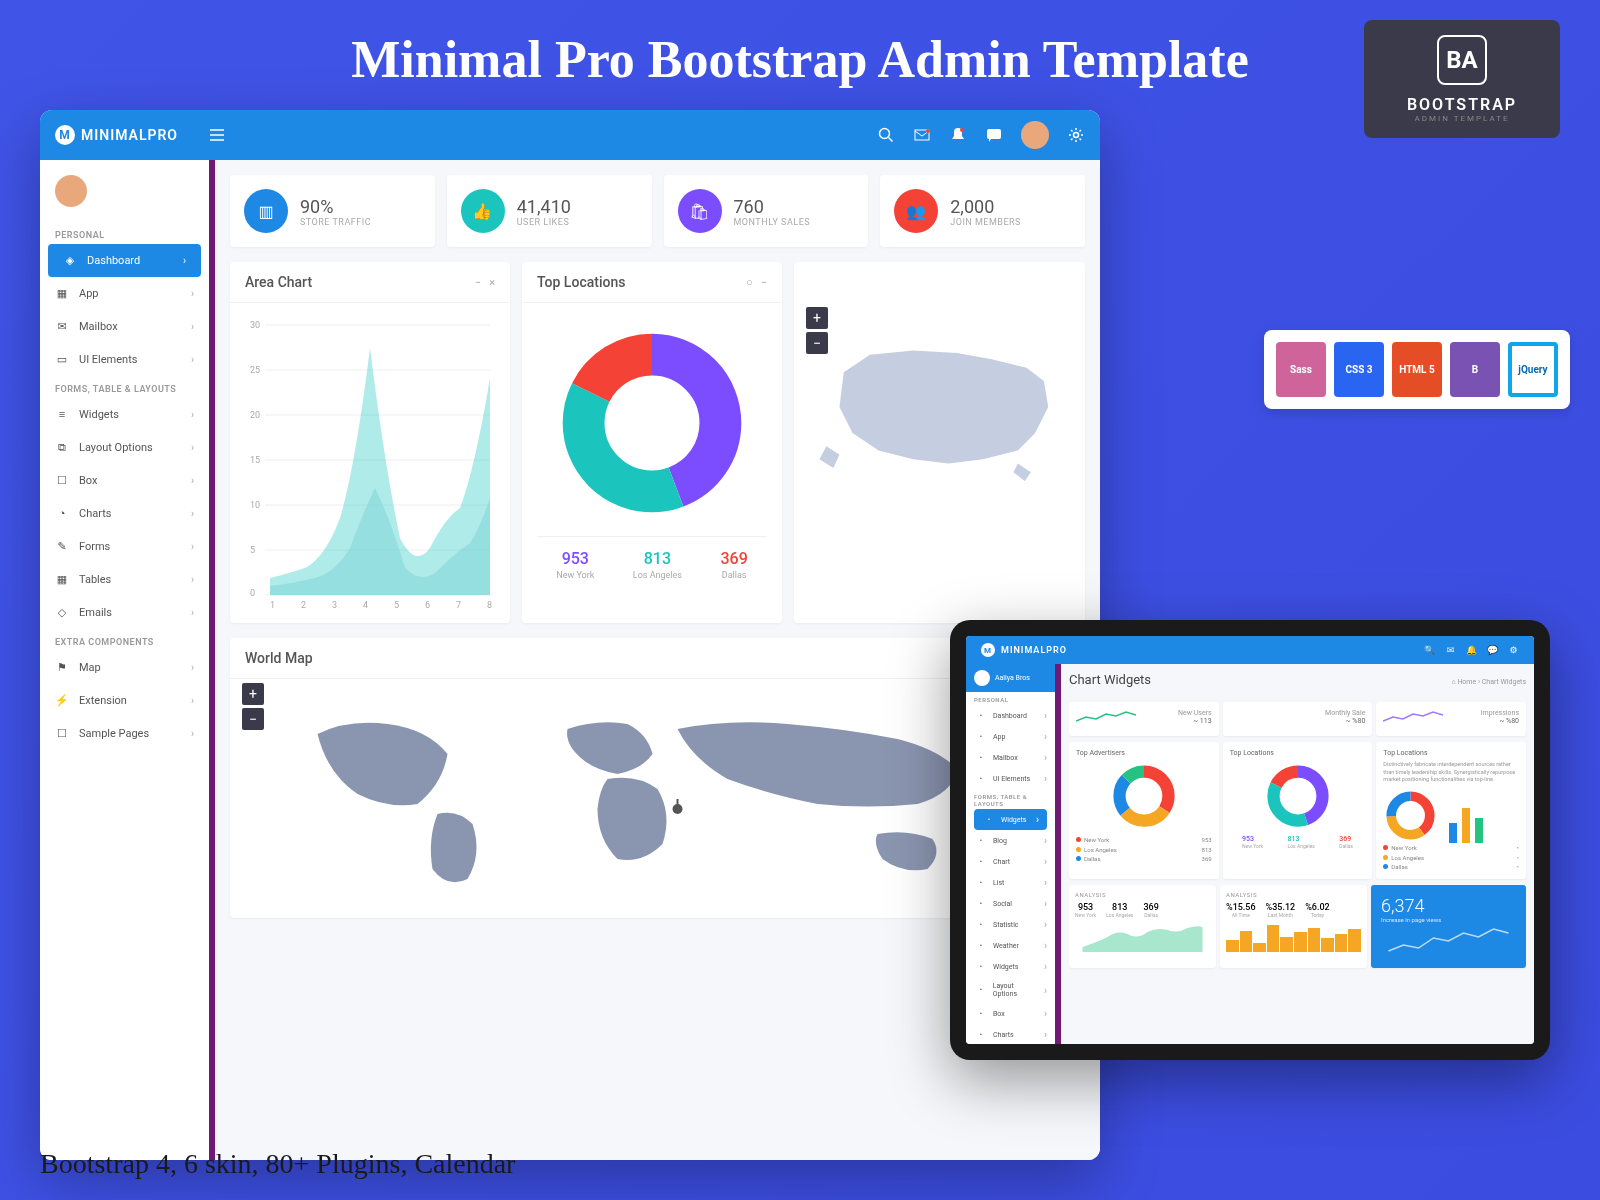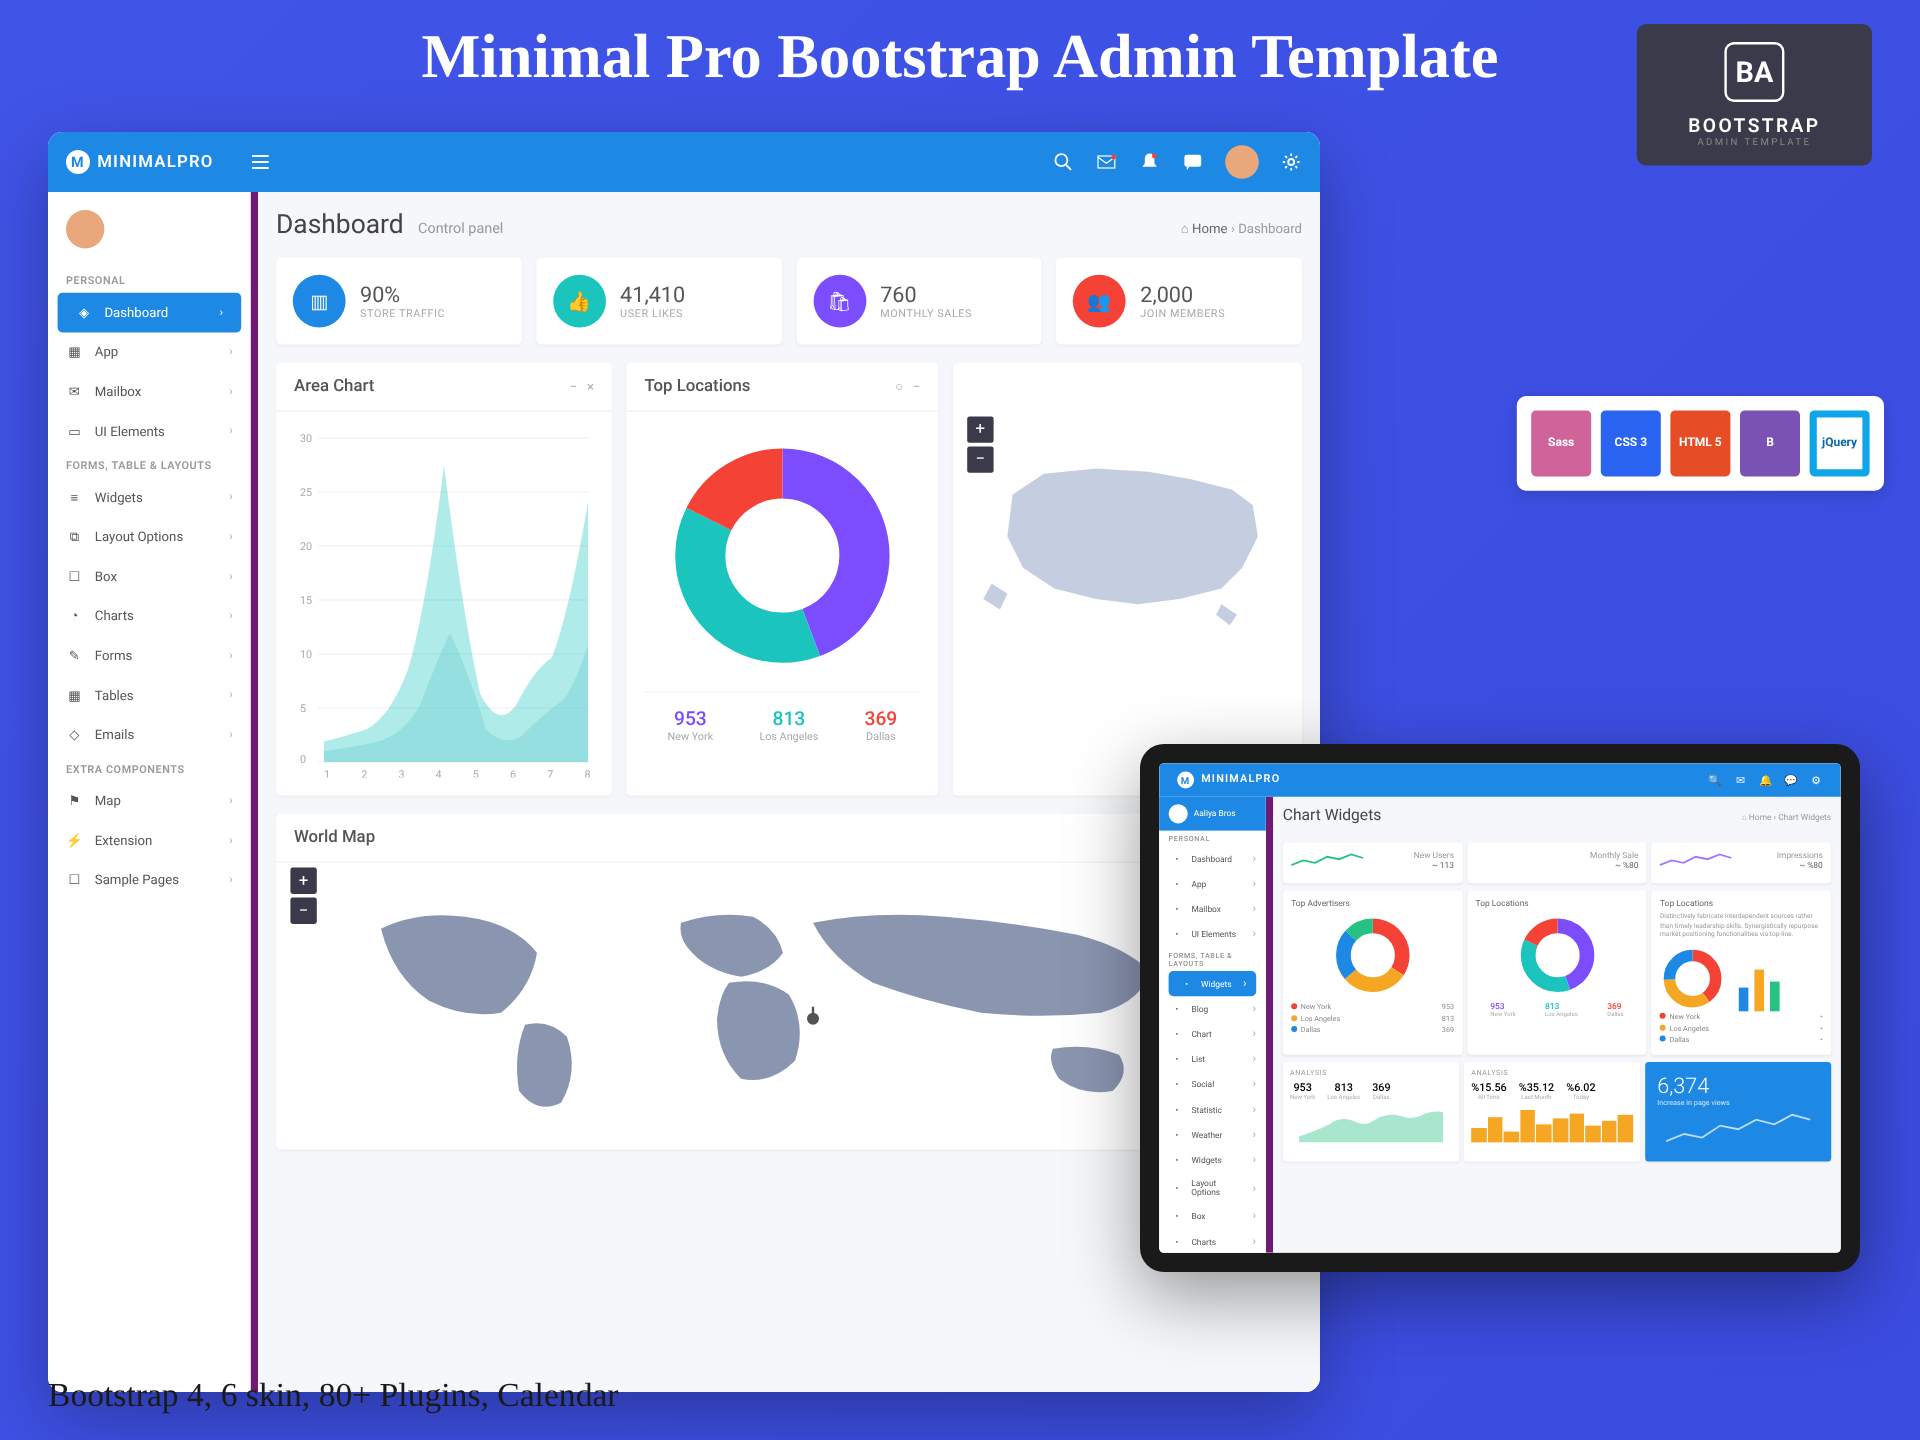--- a/index.html
+++ b/index.html
@@ -1,17 +1,17 @@
 <!DOCTYPE html>
 <html><head>
 <meta charset="utf-8">
 <style>
 *{margin:0;padding:0;box-sizing:border-box;font-family:-apple-system,BlinkMacSystemFont,'Segoe UI',Roboto,sans-serif}
 body{background:linear-gradient(135deg,#4054e8 0%,#3b4ce0 100%);width:1600px;height:1200px;overflow:hidden;position:relative}
-.promo-title{color:#fff;font-size:52px;font-weight:700;text-align:center;padding:18px 0 20px;font-family:Georgia,serif}
+.promo-title{color:#fff;font-size:52px;font-weight:700;text-align:center;padding:30px 0 20px;font-family:Georgia,serif}
 .promo-footer{position:absolute;bottom:20px;left:40px;color:#1a1a1a;font-size:28px;font-family:Georgia,serif}
 .ba-badge{position:absolute;top:20px;right:40px;background:#3a3a4a;border-radius:8px;padding:15px 20px;color:#fff;text-align:center;width:196px}
 .ba-badge .ba-icon{width:50px;height:50px;border:2px solid #fff;border-radius:8px;margin:0 auto 10px;display:flex;align-items:center;justify-content:center;font-size:24px;font-weight:700}
 .ba-badge .ba-text1{font-size:16px;letter-spacing:2px;font-weight:600}
 .ba-badge .ba-text2{font-size:8px;letter-spacing:2px;color:#888}
 .tech-badges{position:absolute;top:330px;right:30px;background:#fff;border-radius:8px;padding:12px;display:flex;gap:8px;align-items:center;box-shadow:0 4px 12px rgba(0,0,0,0.15)}
 .tech-badge{width:50px;height:55px;display:flex;flex-direction:column;align-items:center;justify-content:center;font-size:10px;font-weight:700;color:#fff;border-radius:4px}
 .dash-window{position:absolute;top:110px;left:40px;width:1060px;height:1050px;background:#fff;border-radius:12px;box-shadow:0 20px 60px rgba(0,0,0,0.3);overflow:hidden;display:flex;flex-direction:column}
 .topbar{height:50px;background:#1e88e5;display:flex;align-items:center;padding:0 15px;color:#fff}
 .logo{display:flex;align-items:center;gap:6px;font-weight:600;font-size:14px;letter-spacing:1px}
@@ -104,21 +104,21 @@
   <div class="ba-icon">BA</div>
   <div class="ba-text1">BOOTSTRAP</div>
   <div class="ba-text2">ADMIN TEMPLATE</div>
 </div>
 
 <div class="tech-badges">
   <div class="tech-badge" style="background:#cf649a">Sass</div>
   <div class="tech-badge" style="background:#2965f1">CSS 3</div>
   <div class="tech-badge" style="background:#e44d26">HTML 5</div>
   <div class="tech-badge" style="background:#7952b3">B</div>
-  <div class="tech-badge" style="background:#fff;color:#0769ad;border:6px solid #0ea5e9">jQuery</div>
+  <div class="tech-badge" style="background:#fff;color:#0769ad;border:4px solid #0ea5e9">jQuery</div>
 </div>
 
 <div class="dash-window">
   <div class="topbar">
     <div class="logo">
       <div class="logo-icon">M</div>
       <span>MINIMALPRO</span>
     </div>
     <div style="margin-left:30px;cursor:pointer" class="topbar-icon">
       <svg width="14" height="14" viewBox="0 0 14 14">
@@ -238,32 +238,20 @@
           </div>
           <div class="sidebar-item ">
             <span class="si-icon">☐</span>
             <span>Sample Pages</span>
             <span class="chev">›</span>
           </div>
         </div>
     </div>
 
     <div class="main">
-      <div class="page-header">
-        <div>
-          <span class="page-title">Dashboard</span>
-          <span class="page-sub">Control panel</span>
-        </div>
-        <div class="breadcrumb">
-          <span>⌂ </span>
-          <span class="home">Home</span>
-          <span> › </span>
-          <span>Dashboard</span>
-        </div>
-      </div>
 
       <div class="stat-row" id="stat-row">
           <div class="stat-card">
             <div class="stat-icon" style="background:#1e88e5">▥</div>
             <div>
               <div class="stat-val">90%</div>
               <div class="stat-lbl">STORE TRAFFIC</div>
             </div>
           </div>
           <div class="stat-card">

